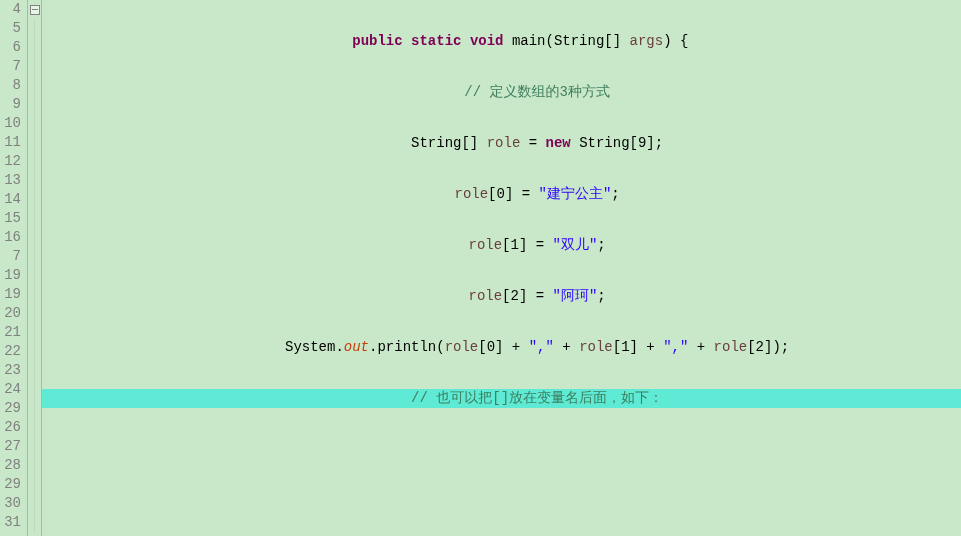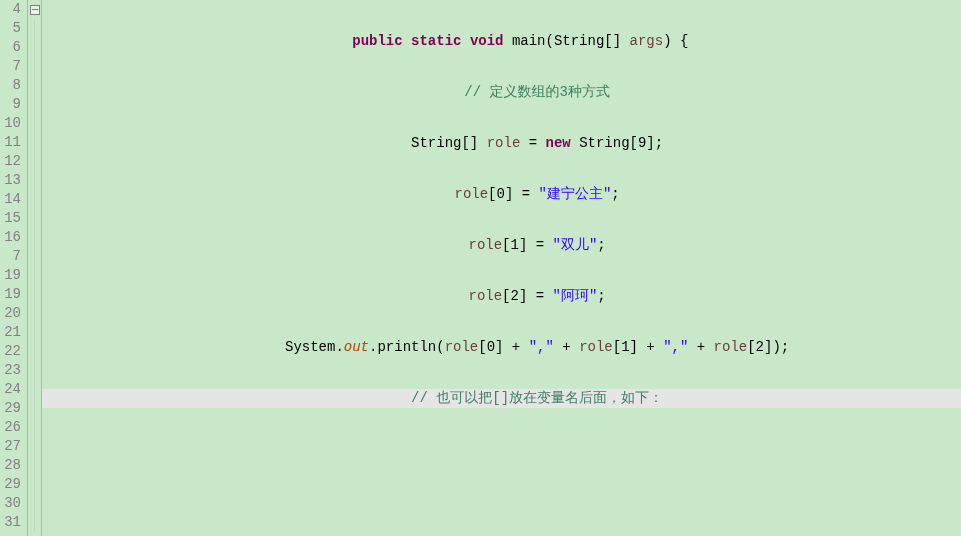--- a/index.html
+++ b/index.html
@@ -72,21 +72,21 @@
     white-space: pre;
     overflow: hidden;
     text-align: center;
   }
   .code .row {
     height: 19px;
     line-height: 19px;
     padding-left: 4px;
   }
   .code .row.hl {
-    background: #e5e5e5;
+    background: #5eead4;
   }
   .kw { color: #7f0055; font-weight: bold; }
   .cm { color: #3f7f5f; }
   .str { color: #2a00ff; }
   .fld { color: #c2410c; font-style: italic; font-family: Liberation Mono, monospace; }
   .id { color: #6a3e3e; }
 </style>
 </head>
 <body>
 

